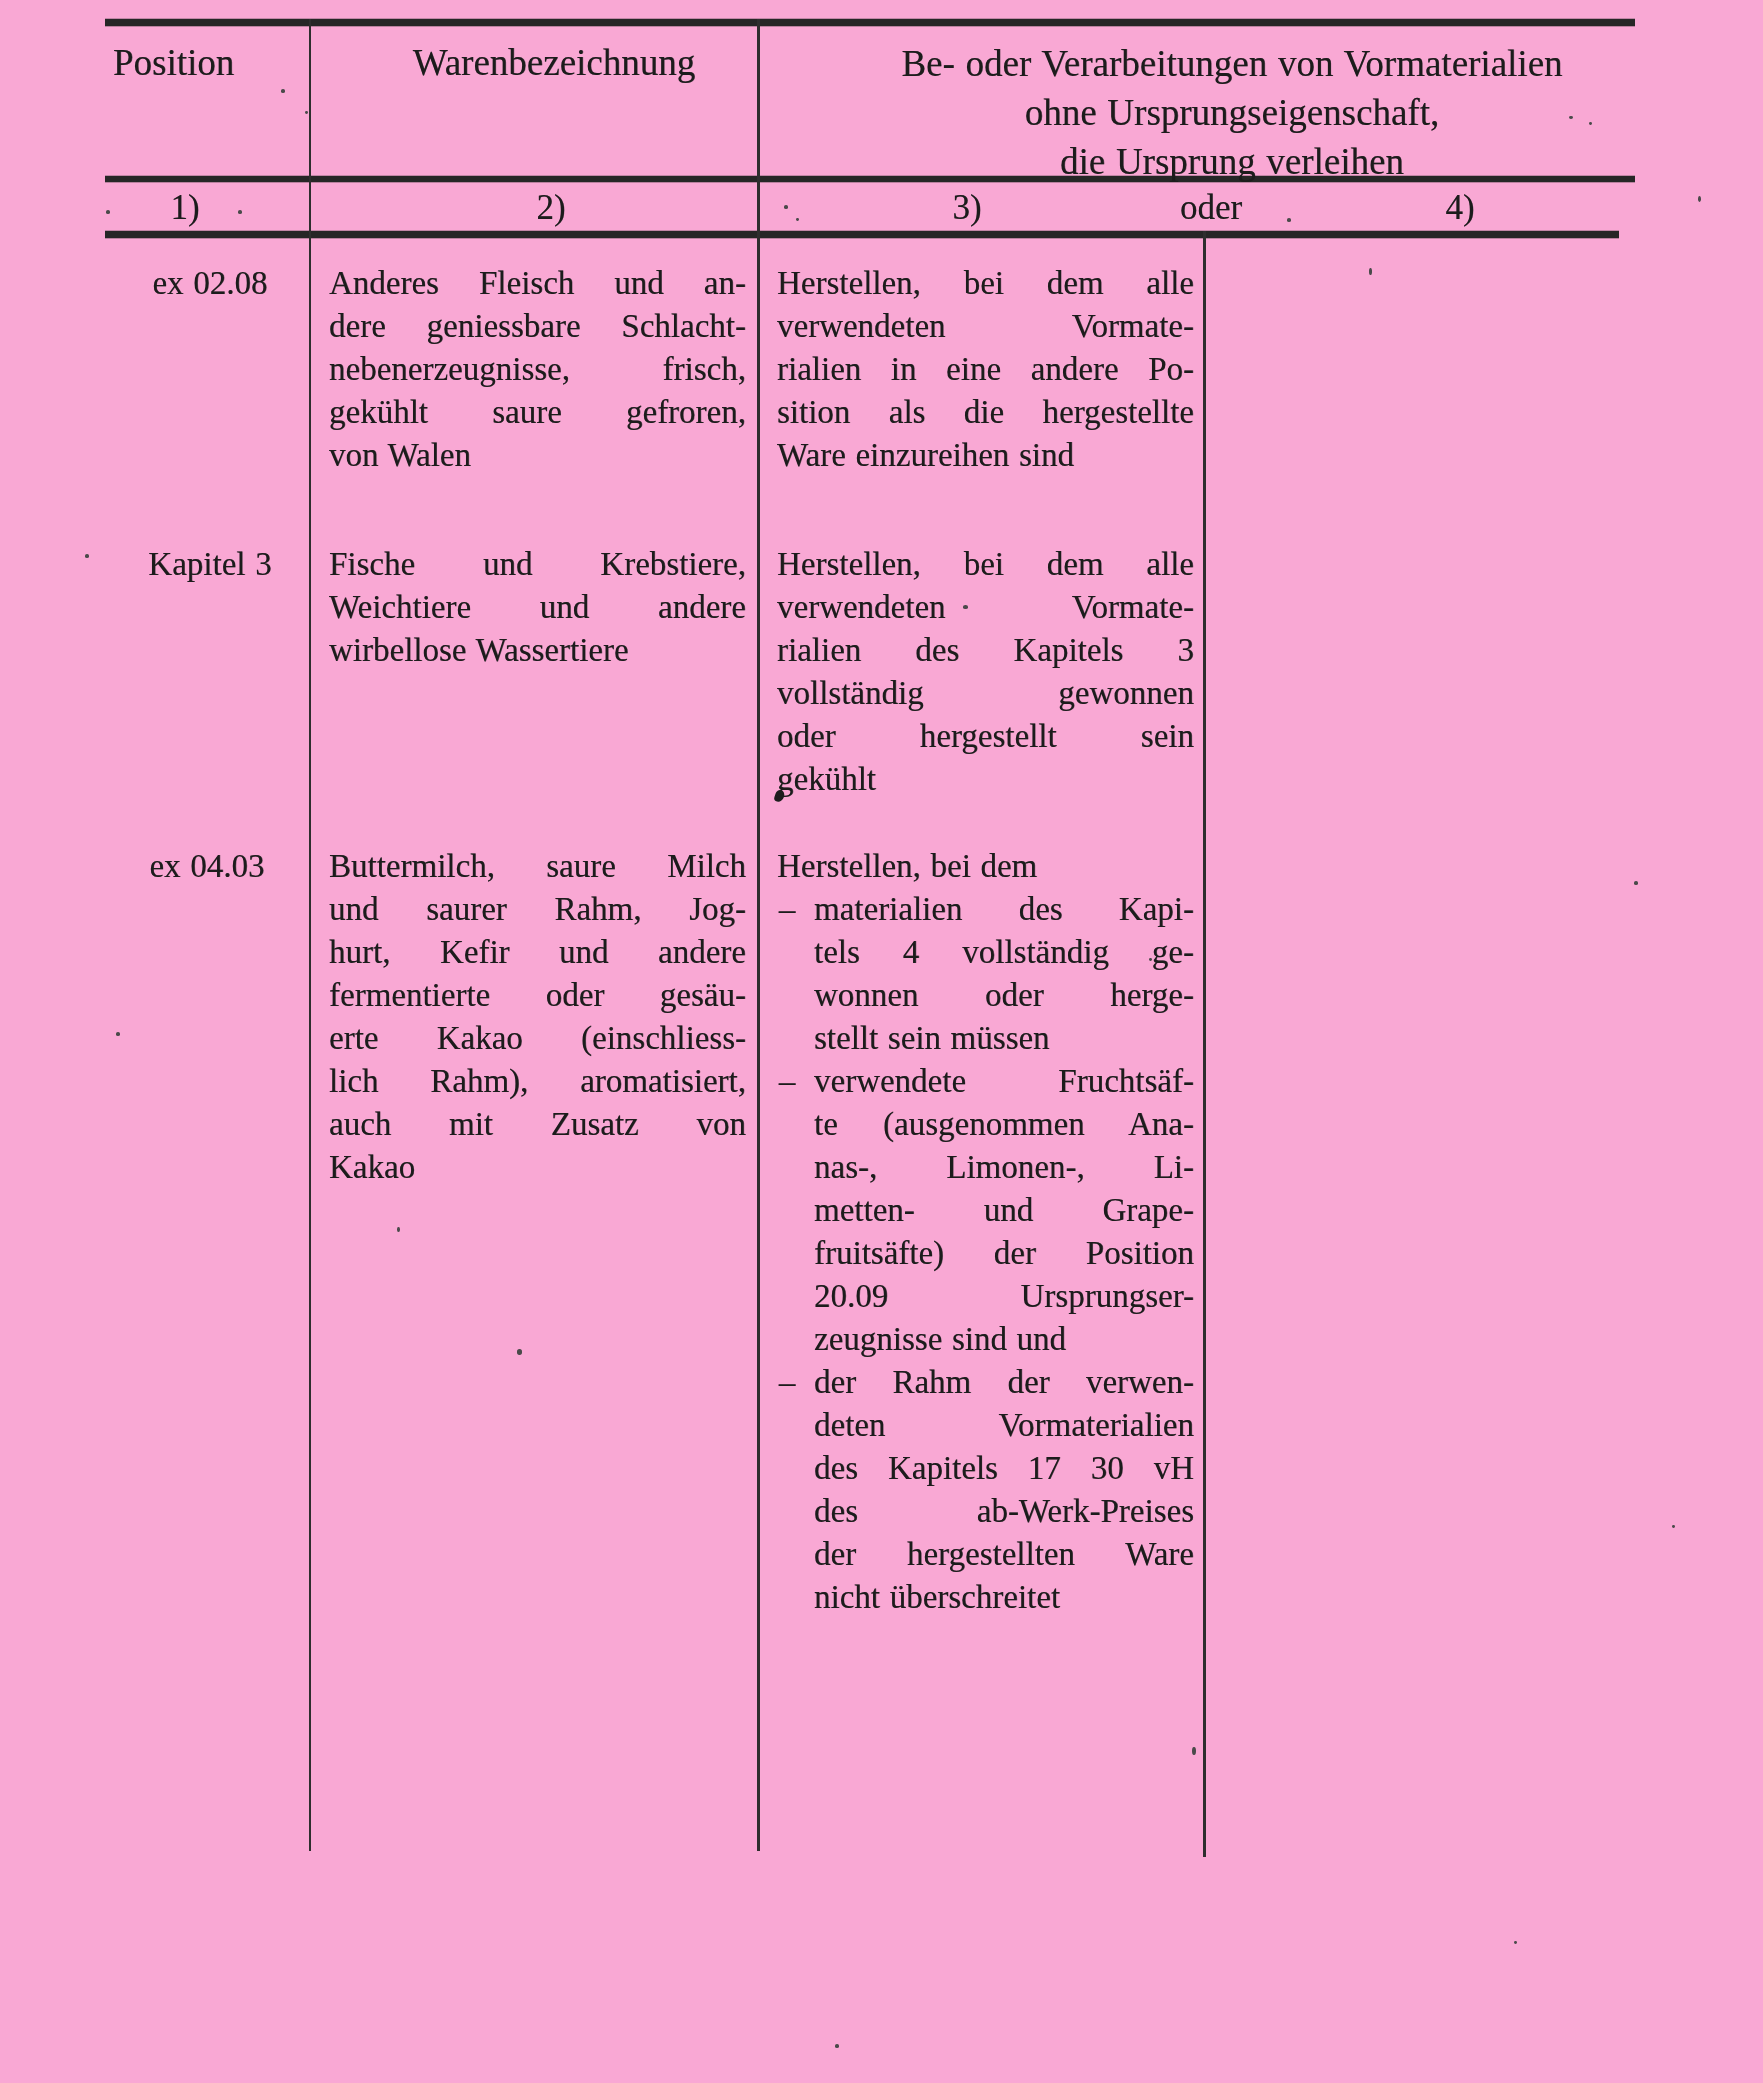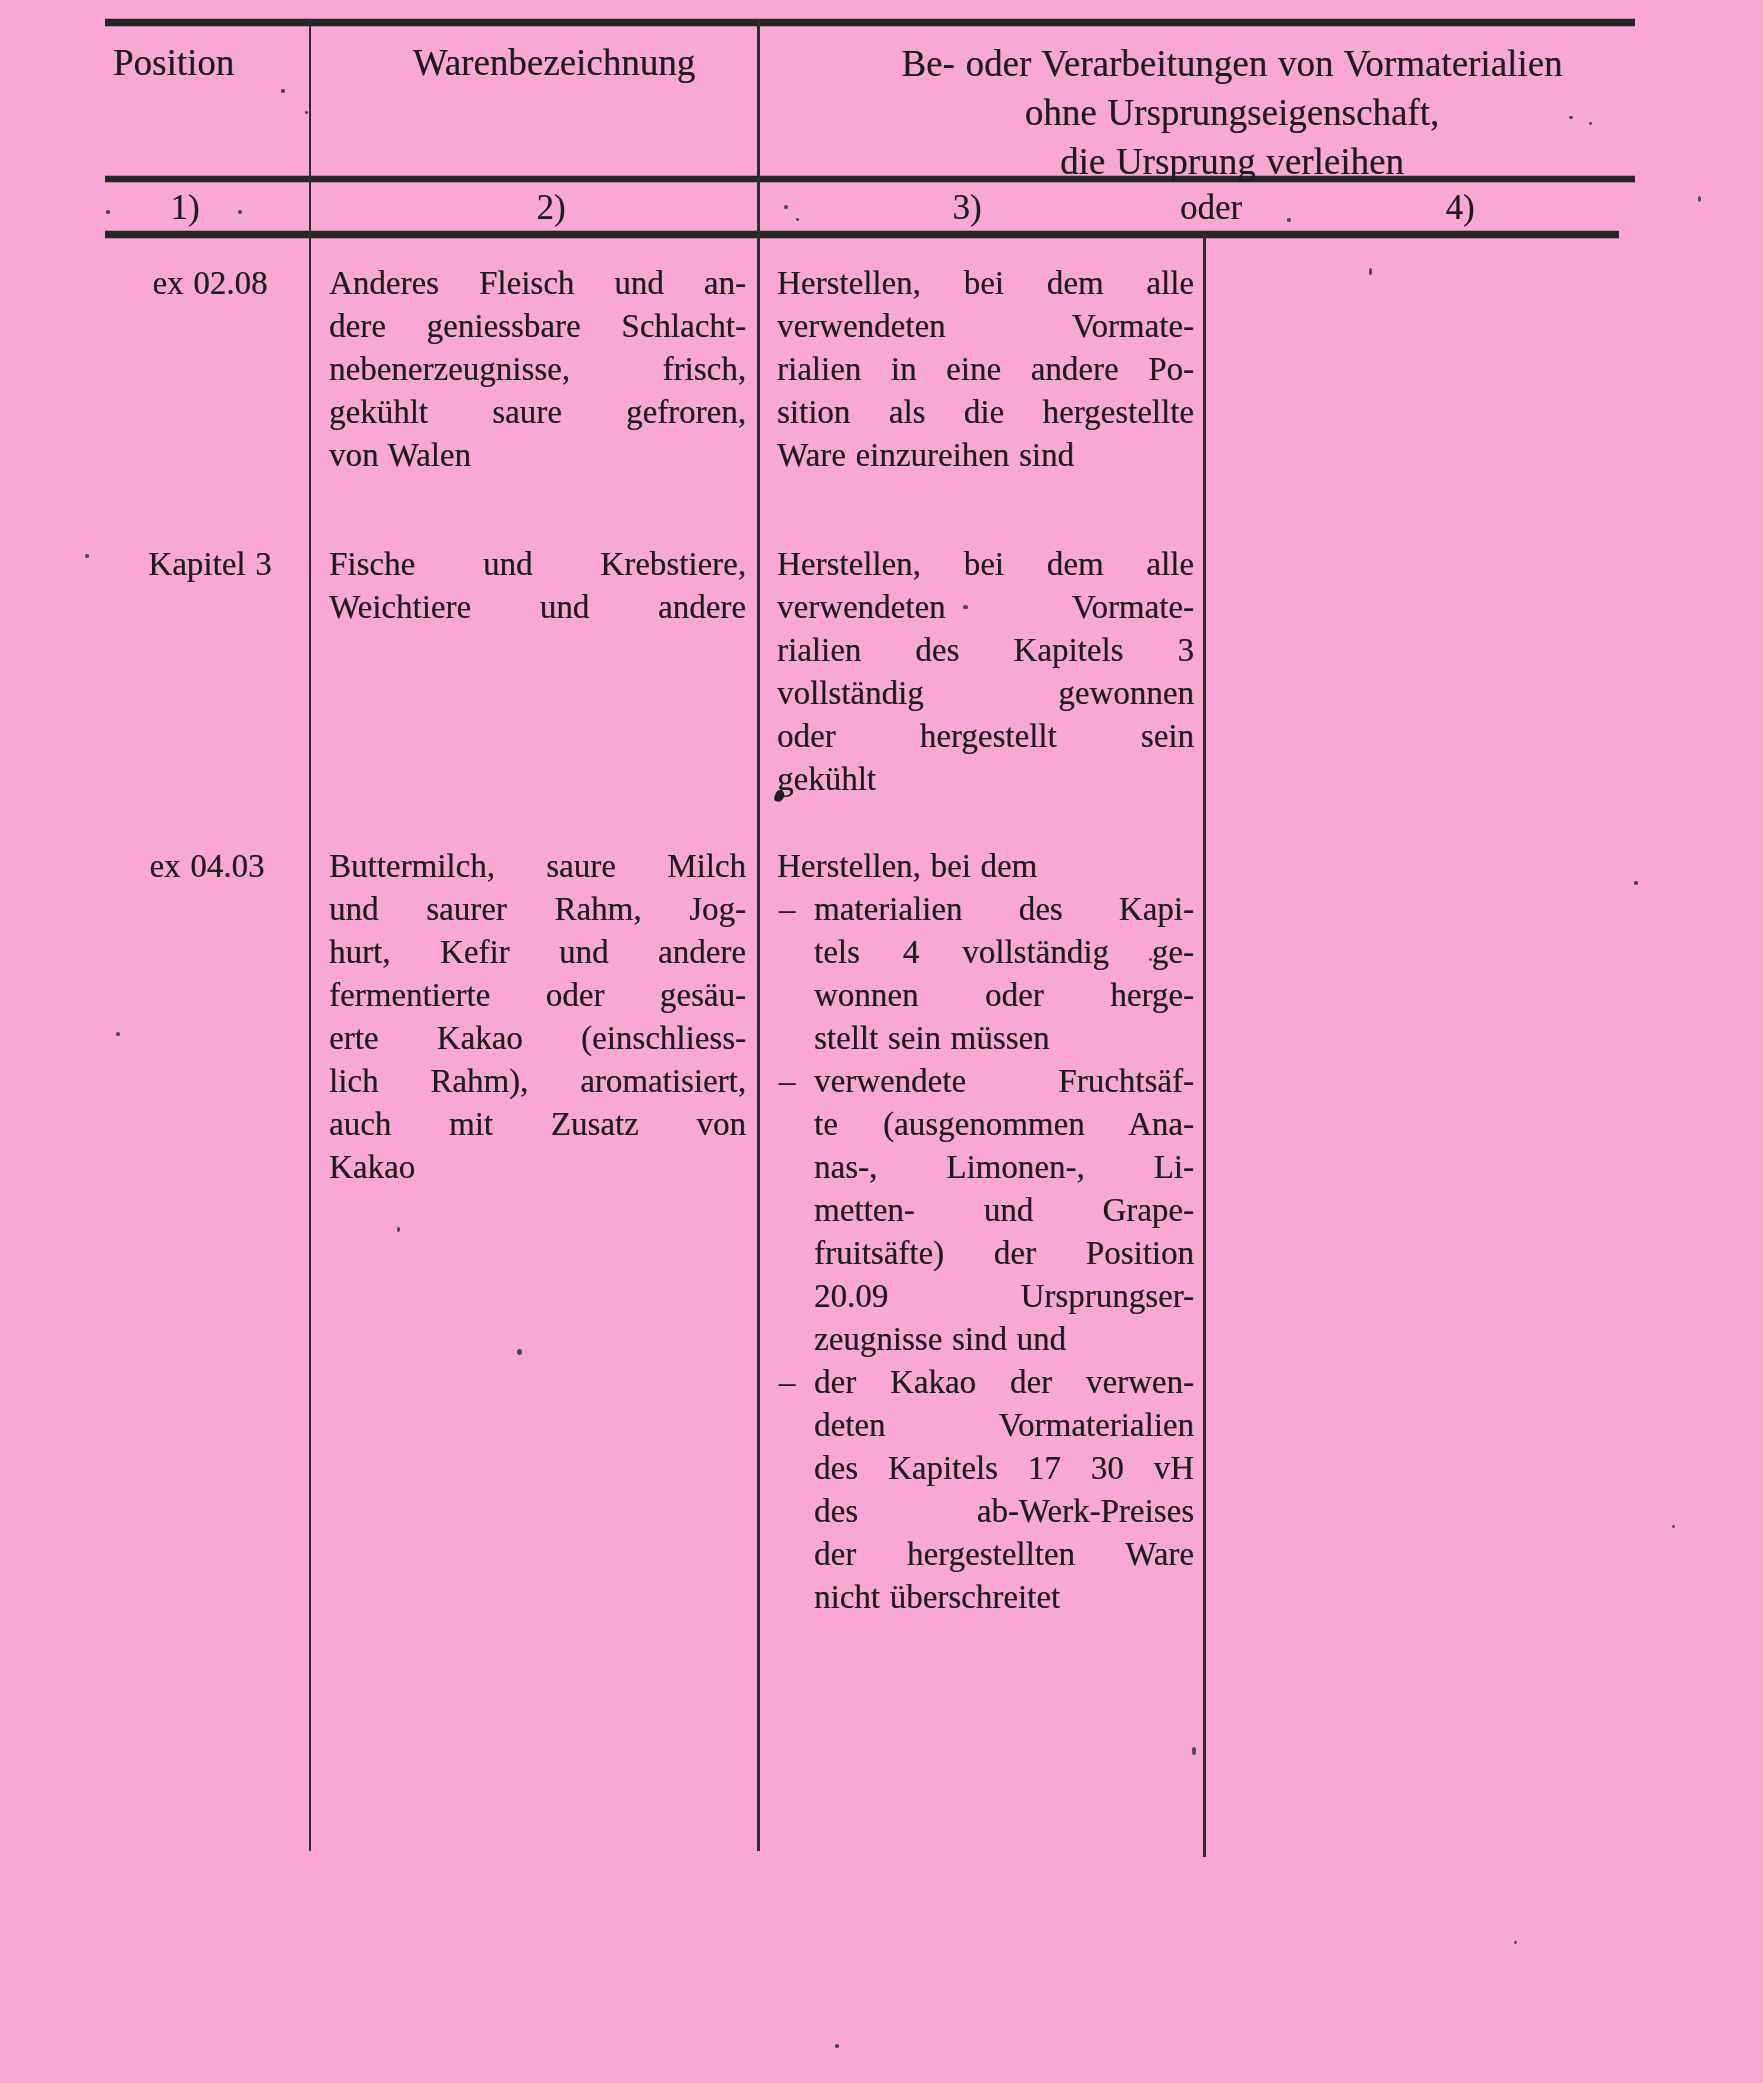--- a/index.html
+++ b/index.html
@@ -64,20 +64,21 @@
     <div class="ln jl">verwendeten Vormate-</div>
     <div class="ln jl">rialien in eine andere Po-</div>
     <div class="ln jl">sition als die hergestellte</div>
     <div class="ln">Ware einzureihen sind</div>
   </div>
 
   <div class="txt cell nowrap cx" style="left:210px; top:543px;">Kapitel 3</div>
   <div class="txt cell" style="left:329px; top:543px; width:417px;">
     <div class="ln jl">Fische und Krebstiere,</div>
     <div class="ln jl">Weichtiere und andere</div>
+    <div class="ln">wirbellose Wassertiere</div>
   </div>
   <div class="txt cell" style="left:777px; top:543px; width:417px;">
     <div class="ln jl">Herstellen, bei dem alle</div>
     <div class="ln jl">verwendeten Vormate-</div>
     <div class="ln jl">rialien des Kapitels 3</div>
     <div class="ln jl">vollständig gewonnen</div>
     <div class="ln jl">oder hergestellt sein</div>
     <div class="ln">gekühlt</div>
   </div>
 
@@ -106,21 +107,21 @@
       <div class="ln jl">verwendete Fruchtsäf-</div>
       <div class="ln jl">te (ausgenommen Ana-</div>
       <div class="ln jl">nas-, Limonen-, Li-</div>
       <div class="ln jl">metten- und Grape-</div>
       <div class="ln jl">fruitsäfte) der Position</div>
       <div class="ln jl">20.09 Ursprungser-</div>
       <div class="ln">zeugnisse sind und</div>
     </div>
     <div class="bullet">
       <span class="dash">–</span>
-      <div class="ln jl">der Kakao der verwen-</div>
+      <div class="ln jl">der Rahm der verwen-</div>
       <div class="ln jl">deten Vormaterialien</div>
       <div class="ln jl">des Kapitels 17 30 vH</div>
       <div class="ln jl">des ab-Werk-Preises</div>
       <div class="ln jl">der hergestellten Ware</div>
       <div class="ln">nicht überschreitet</div>
     </div>
   </div>
 
   <div class="speck" style="left:281px; top:89px; width:3.7px; height:3.7px;"></div>
   <div class="speck" style="left:305px; top:111px; width:2.8px; height:2.8px;"></div>

